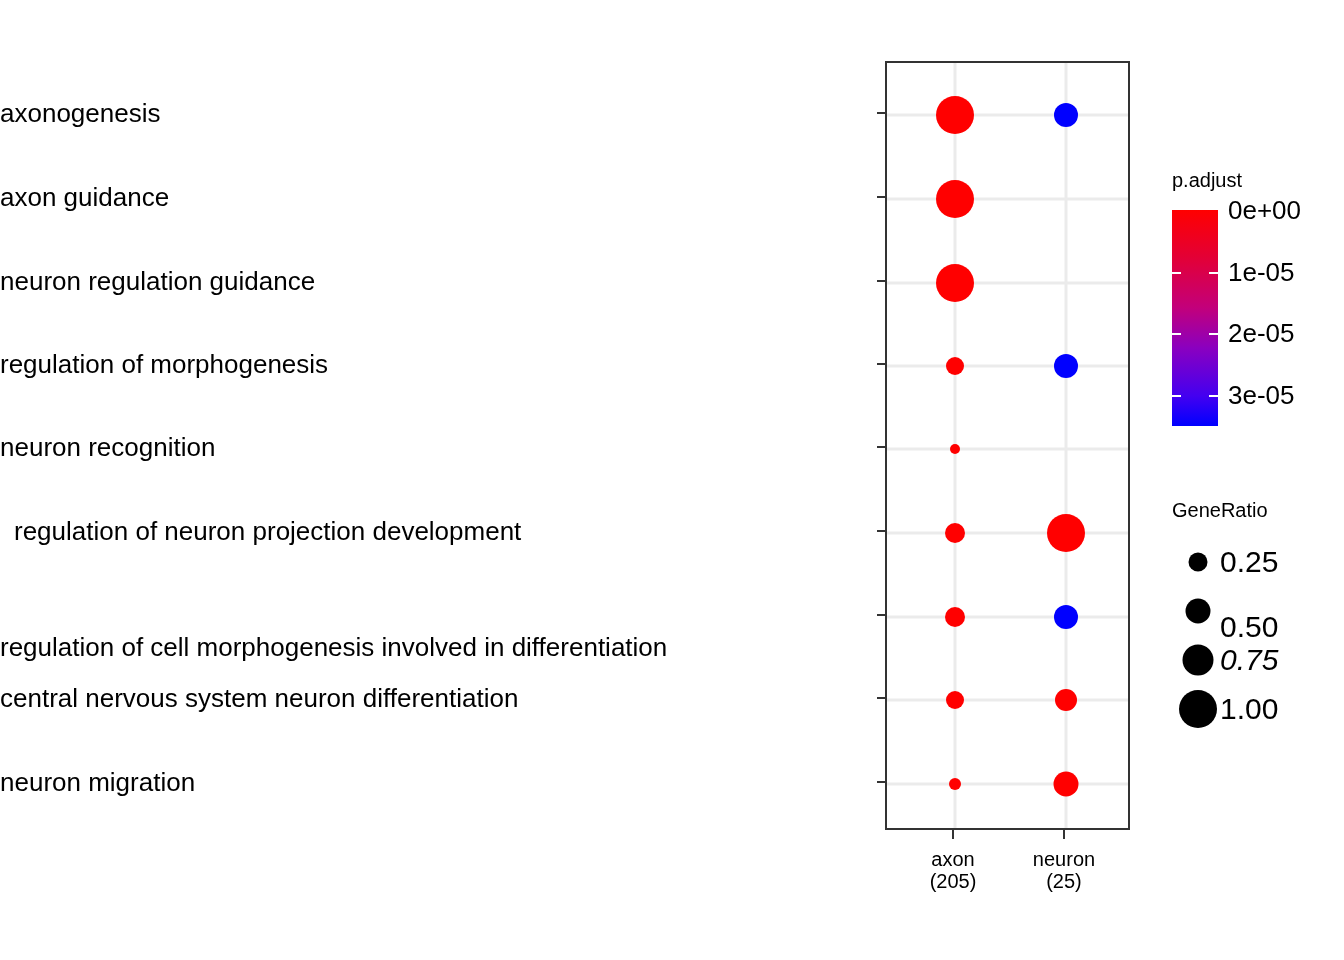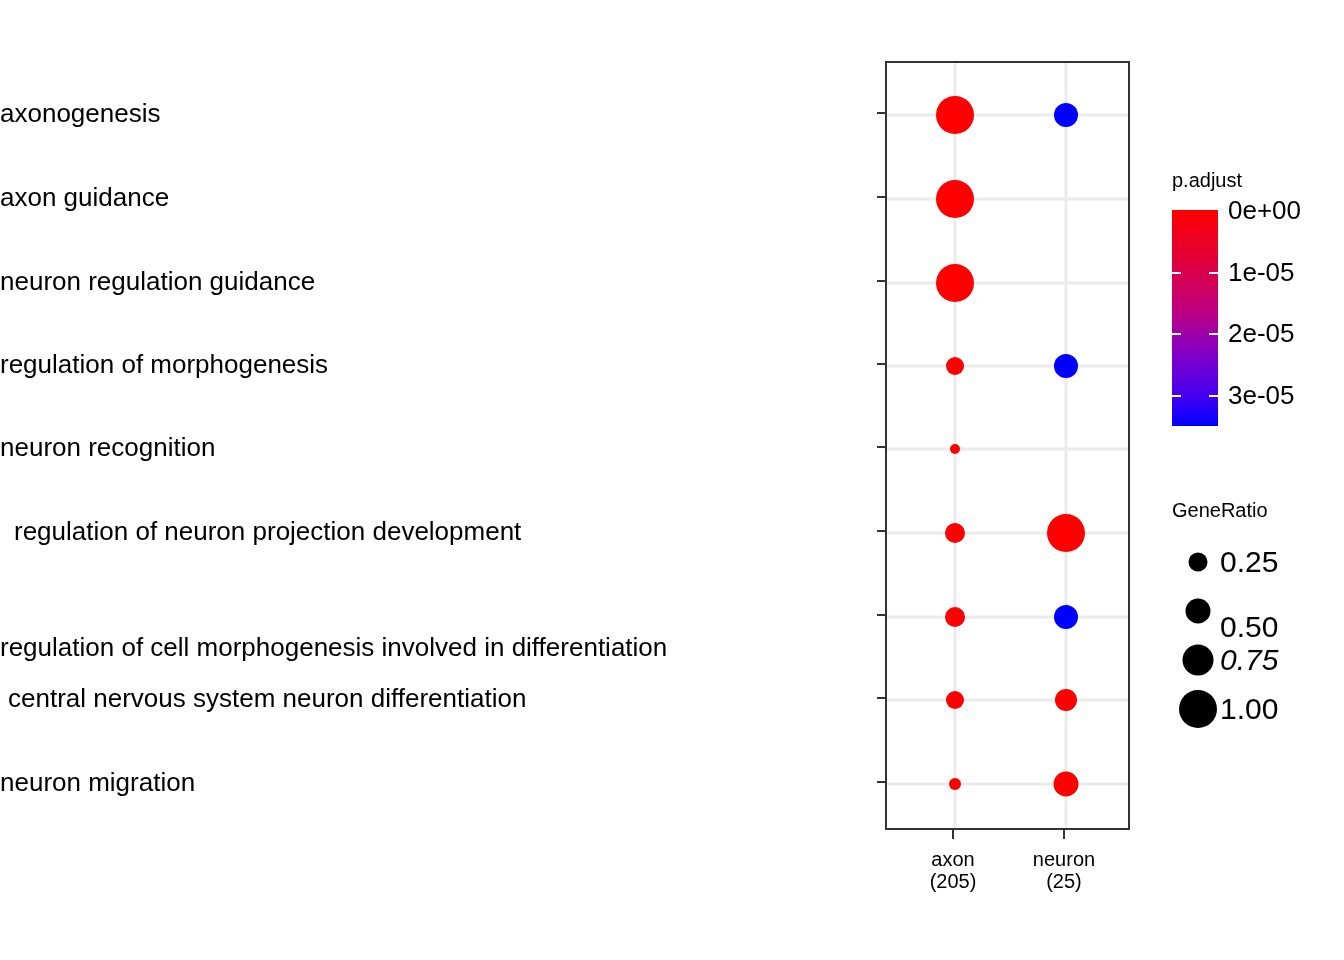--- a/index.html
+++ b/index.html
@@ -187,21 +187,21 @@
       <div class="xtick" style="left: 1064px; top: 830px;"></div>
     </div>
   <div id="y-axis-labels">
       <div class="ylabel" style="left: 0px; width: 871px; right: auto; top: 113px;">axonogenesis</div>
       <div class="ylabel" style="left: 0px; width: 871px; right: auto; top: 197px;">axon guidance</div>
       <div class="ylabel" style="left: 0px; width: 871px; right: auto; top: 281px;">neuron regulation guidance</div>
       <div class="ylabel" style="left: 0px; width: 871px; right: auto; top: 364px;">regulation of morphogenesis</div>
       <div class="ylabel" style="left: 0px; width: 871px; right: auto; top: 447px;">neuron recognition</div>
       <div class="ylabel" style="left: 14px; width: 871px; right: auto; top: 531px;">regulation of neuron projection development</div>
       <div class="ylabel" style="left: 0px; width: 871px; right: auto; top: 647px;">regulation of cell morphogenesis involved in differentiation</div>
-      <div class="ylabel" style="left: 0px; width: 871px; right: auto; top: 698px; margin-left: 8px;">central nervous system neuron differentiation</div>
+      <div class="ylabel" style="left: 0px; width: 871px; right: auto; top: 698px;">central nervous system neuron differentiation</div>
       <div class="ylabel" style="left: 0px; width: 871px; right: auto; top: 782px;">neuron migration</div>
     </div>
   <div id="x-axis-labels">
       <div class="xlabel" style="left: 953px; top: 848px;">
         <span>axon</span>
         <span>(205)</span>
       </div>
       <div class="xlabel" style="left: 1064px; top: 848px;">
         <span>neuron</span>
         <span>(25)</span>

